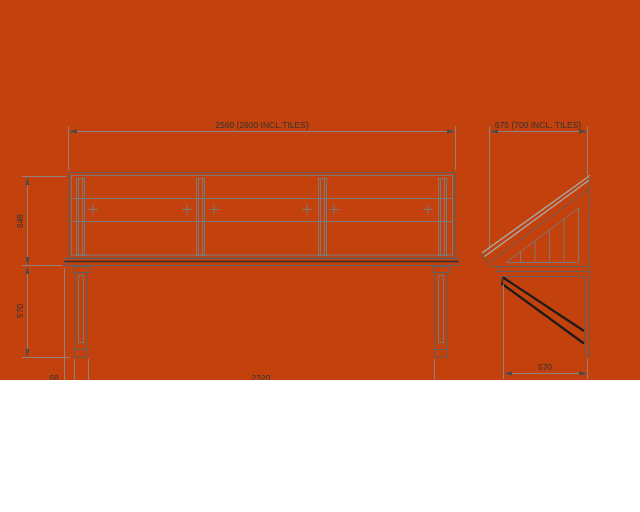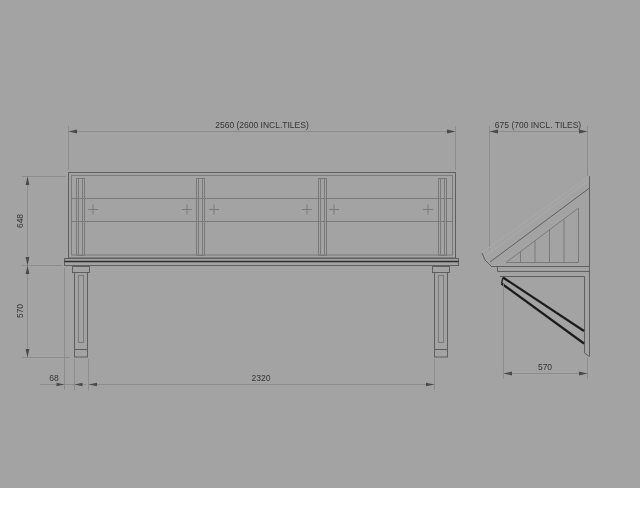--- a/index.html
+++ b/index.html
@@ -1,16 +1,16 @@
 <!DOCTYPE html>
 <html><head>
 <meta charset="utf-8">
 <style>
   html,body{margin:0;padding:0;background:#ffffff;}
-  .page{position:relative;width:640px;height:488px;background:#a3a3a3;overflow:hidden;}
+  .page{position:relative;width:640px;height:380px;background:#c2410c;overflow:hidden;}
   svg{display:block;}
   .ln{stroke:#5f5f5f;stroke-width:1;fill:none;}
   .ln2{stroke:#7a7a7a;stroke-width:1;fill:none;}
   .ltg{stroke:#a8a8a8;stroke-width:1.5;fill:none;}
   .dk{stroke:#2e2e2e;stroke-width:1.6;fill:none;}
   .thick{stroke:#1b1b1b;stroke-width:2.2;fill:none;}
   .dim{stroke:#8a8a8a;stroke-width:0.9;fill:none;}
   .arr{fill:#4a4a4a;stroke:none;}
   text.dimtxt{font-family:"Liberation Sans", sans-serif;font-size:8.5px;fill:#343434;letter-spacing:0px;}
 </style>

